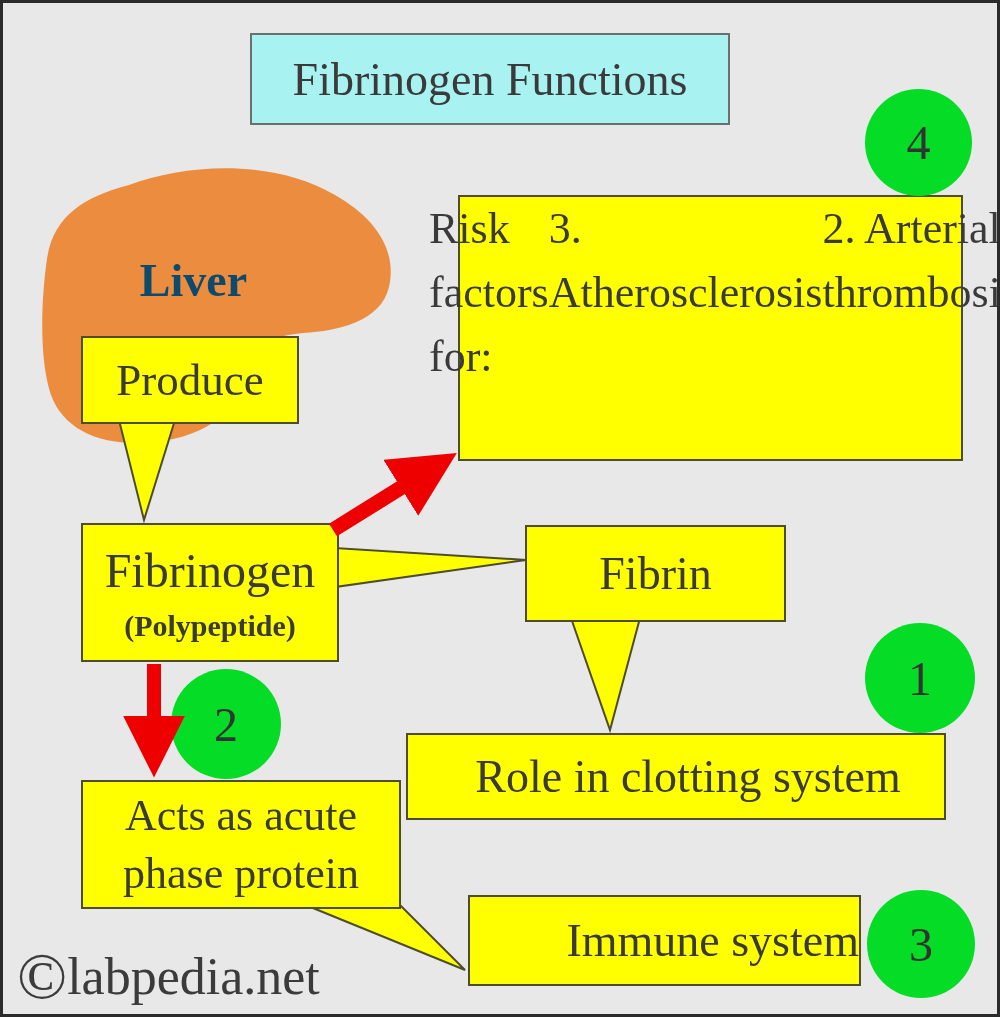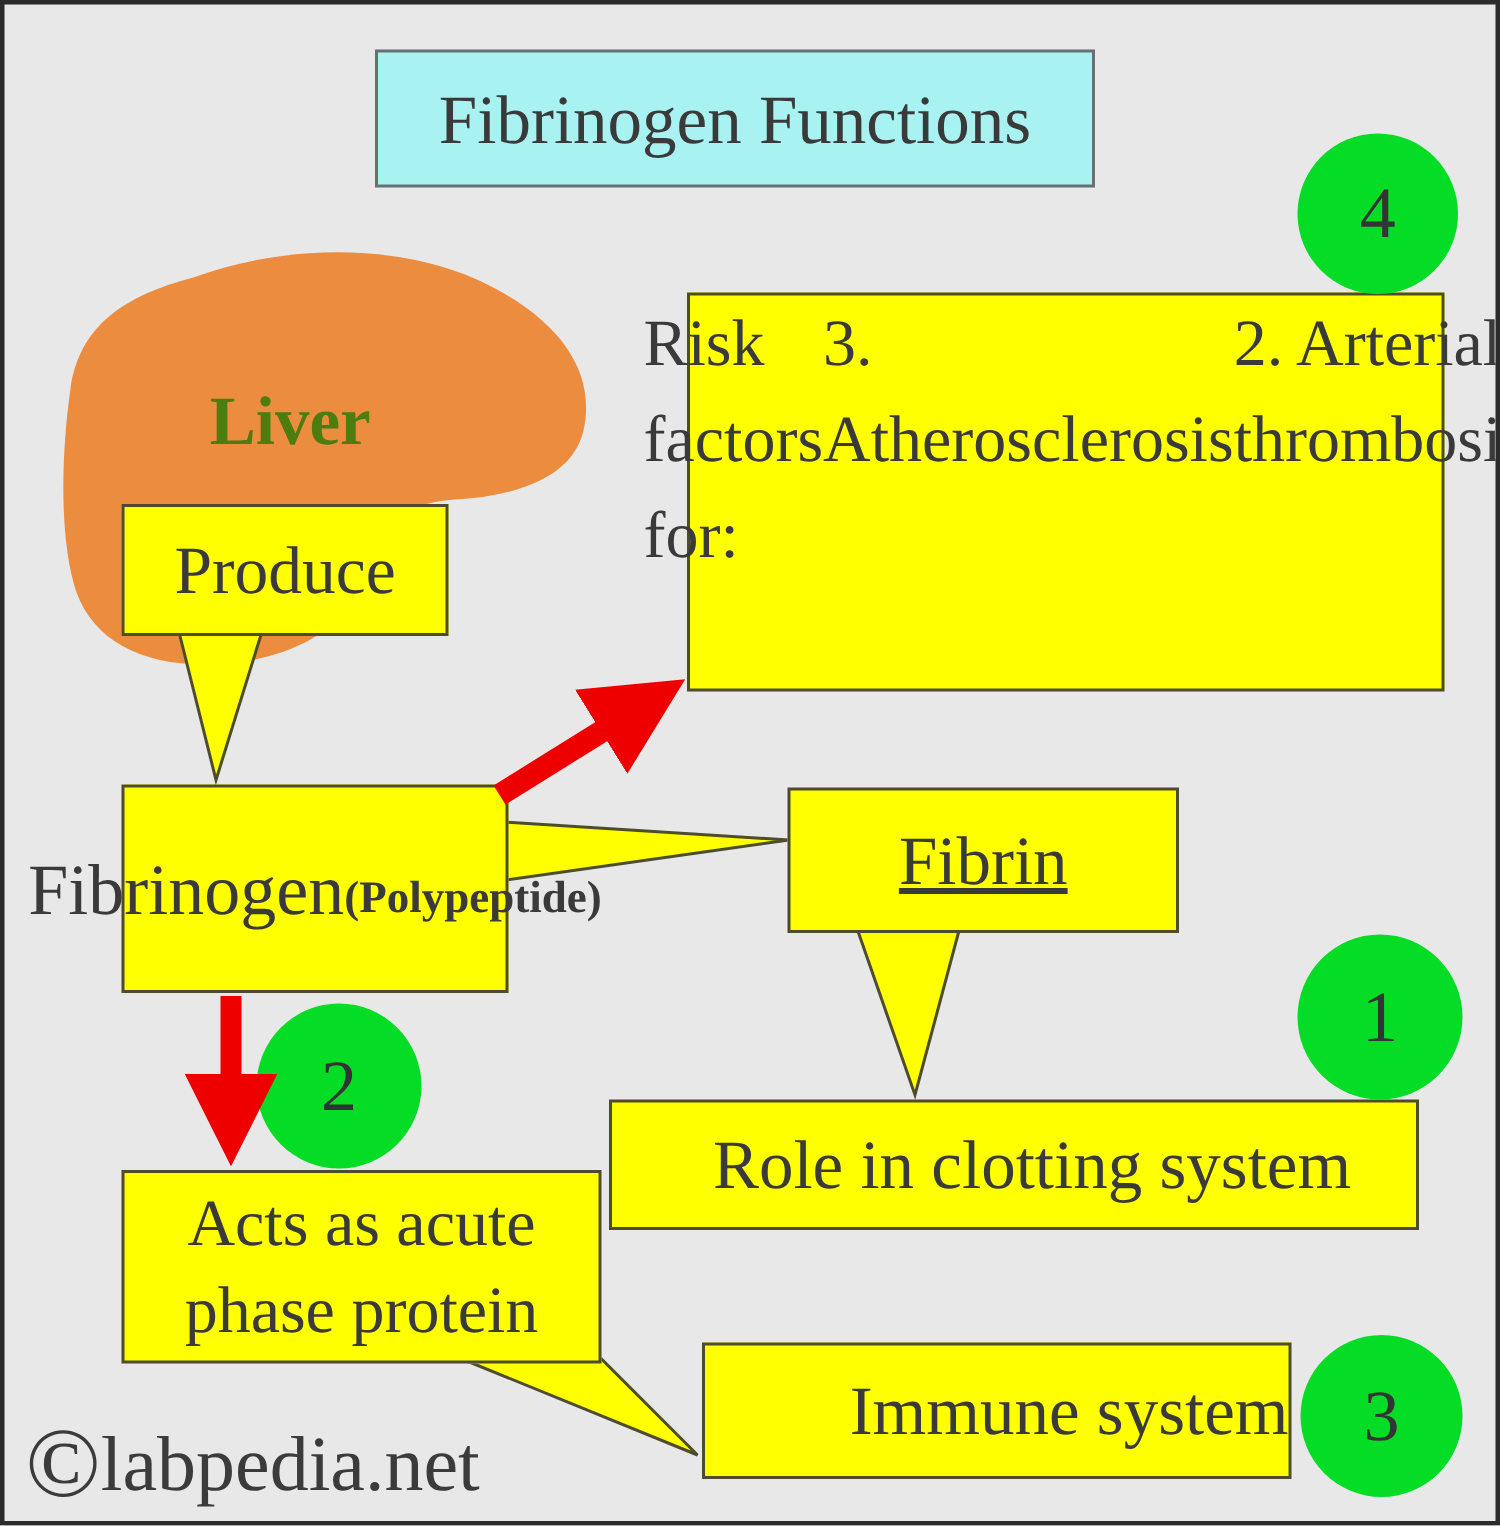--- a/index.html
+++ b/index.html
@@ -36,45 +36,45 @@
     font-size:46px;
     z-index:2;
   }
   .risk-box{
     left:455px;top:192px;width:505px;height:266px;
     align-items:flex-start;justify-content:center;
     padding-left:26px;text-align:left;
     font-size:44px;line-height:64px;
   }
   .produce-box{left:78px;top:333px;width:218px;height:88px;font-size:45px;}
-  .fibrinogen-box{left:78px;top:520px;width:258px;height:139px;flex-direction:row;justify-content:center;}
+  .fibrinogen-box{left:78px;top:520px;width:258px;height:139px;flex-direction:column;justify-content:center;}
   .fibrinogen-box .main{font-size:48px;line-height:52px;margin-top:2px;}
   .fibrinogen-box .sub{font-size:30px;font-weight:bold;margin-top:12px;}
-  .fibrin-box{left:522px;top:522px;width:261px;height:97px;font-size:46px;text-decoration:underline;}
+  .fibrin-box{left:522px;top:522px;width:261px;height:97px;font-size:46px;}
   .role-box{left:403px;top:730px;width:540px;height:87px;font-size:46px;padding-left:24px;}
   .acts-box{left:78px;top:777px;width:320px;height:129px;flex-direction:column;font-size:44px;line-height:58px;}
   .immune-box{left:465px;top:892px;width:393px;height:91px;font-size:46px;justify-content:flex-end;}
 
   .badge{
     position:absolute;
     background:#04dc26;
     border-radius:50%;
     display:flex;align-items:center;justify-content:center;
     font-size:48px;color:#333;
     z-index:2;
   }
   .badge-4{left:862px;top:86px;width:107px;height:107px;}
   .badge-1{left:862px;top:620px;width:110px;height:110px;}
   .badge-2{left:168px;top:666px;width:110px;height:110px;}
   .badge-3{left:864px;top:887px;width:108px;height:108px;}
 
   .liver-label{
     position:absolute;left:108px;top:248px;width:165px;height:58px;
     display:flex;align-items:center;justify-content:center;
-    font-weight:bold;font-size:46px;color:#4d7c0f;
+    font-weight:bold;font-size:46px;color:#0c4a6e;
     z-index:2;
   }
   .copyright{
     position:absolute;left:14px;top:938px;height:70px;
     display:flex;align-items:center;
     z-index:2;color:#3b3b3b;
   }
   .copyright .sym{font-size:66px;line-height:66px;}
   .copyright .txt{font-size:52px;margin-left:0;}
 </style>

